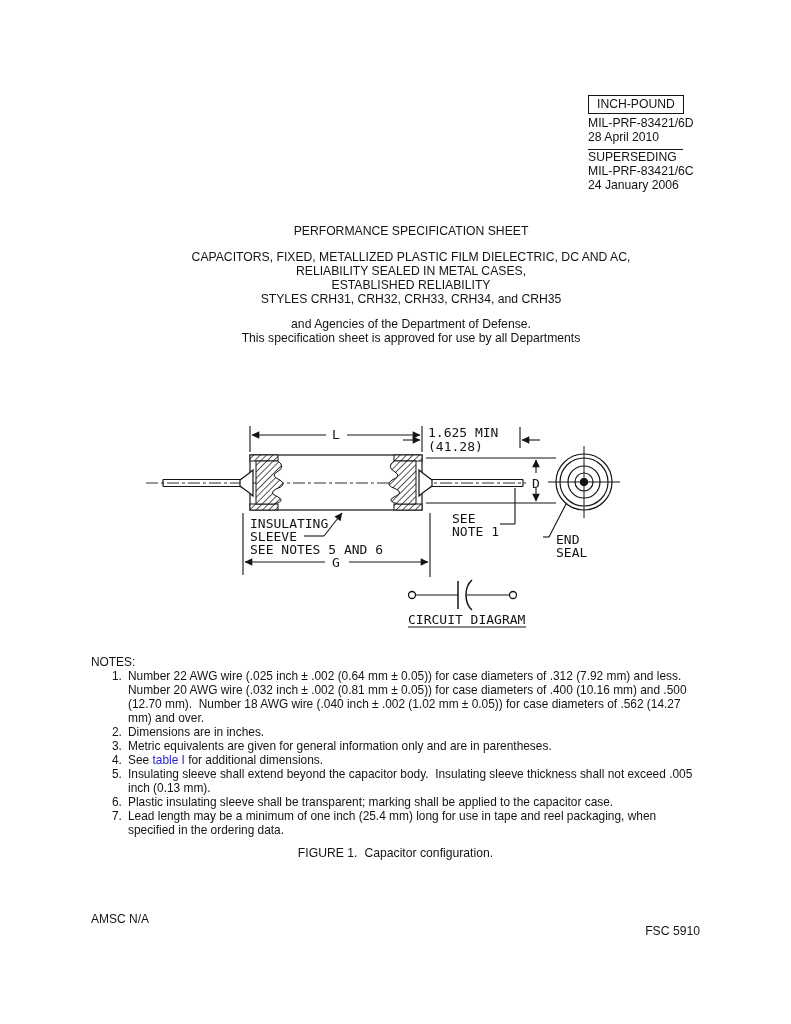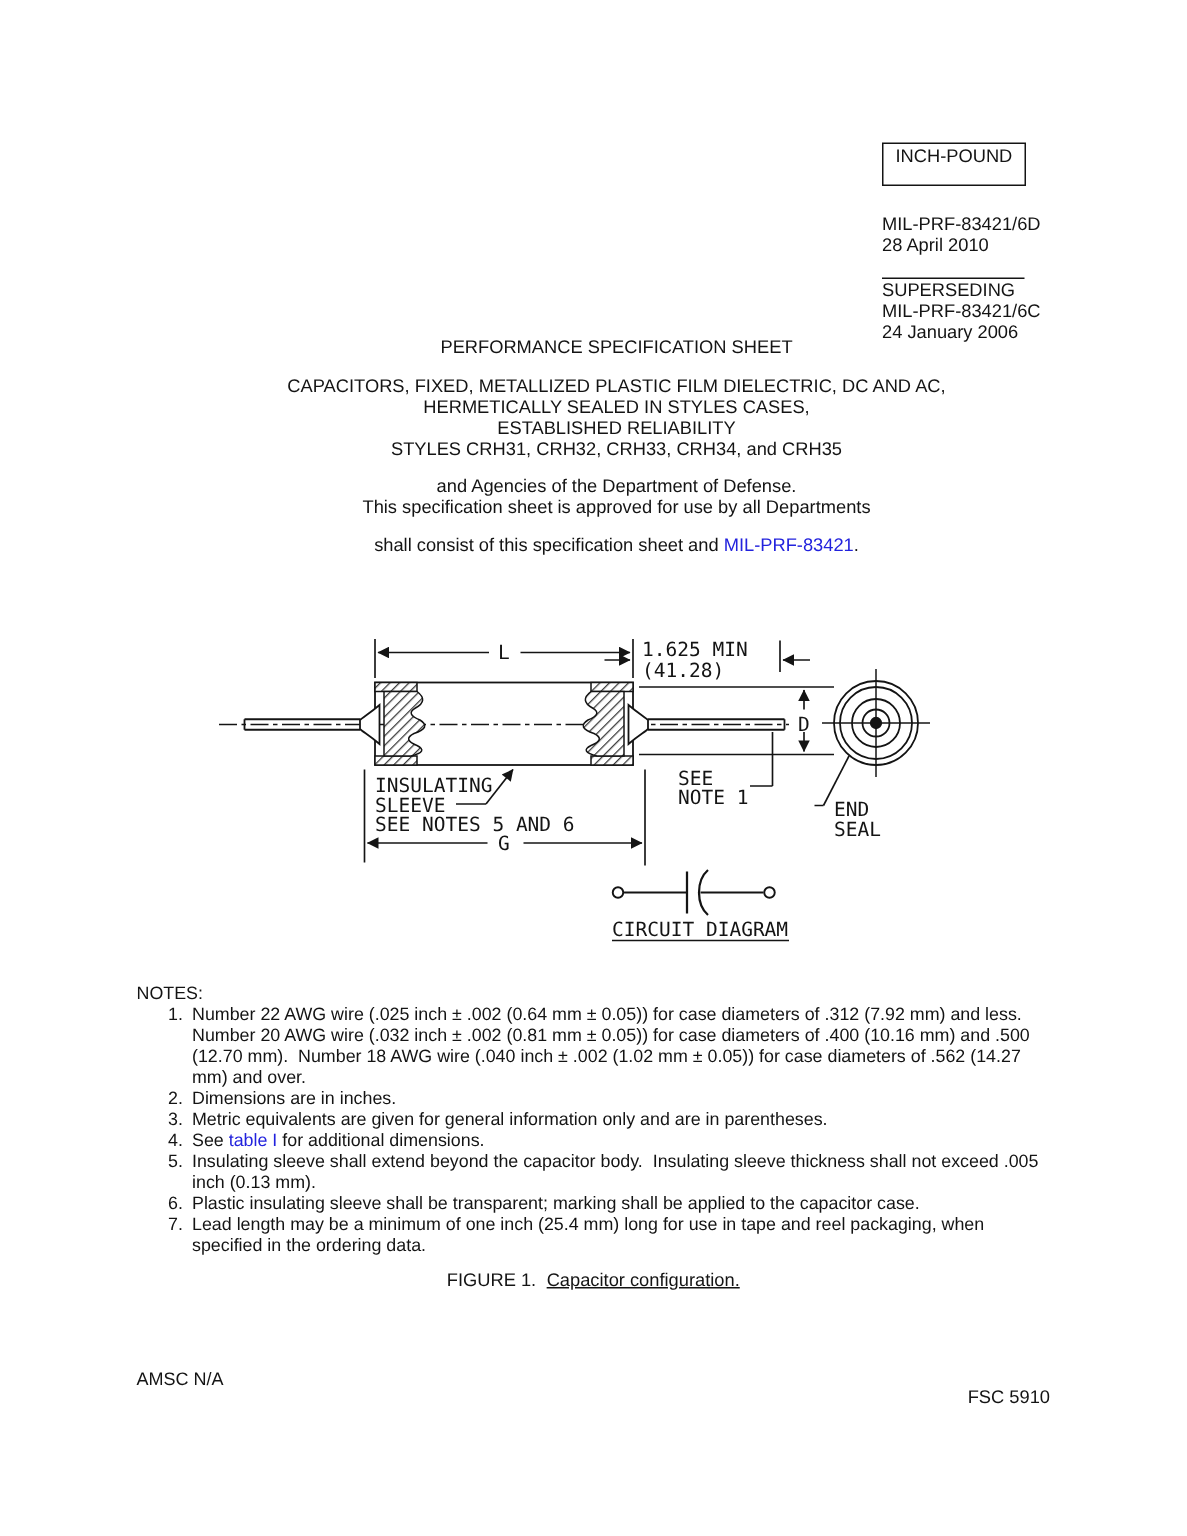--- a/index.html
+++ b/index.html
@@ -5,73 +5,72 @@
   html,body{margin:0;padding:0;}
   body{
     width:791px;height:1024px;position:relative;background:#ffffff;
     font-family:"Liberation Sans", sans-serif;color:#141414;
     -webkit-font-smoothing:antialiased;
   }
   .abs{position:absolute;}
   
   .hdr{left:588px;top:95px;font-size:12.2px;line-height:14px;}
   .hdr .boxed{
-    display:inline-block;border:1.4px solid #141414;padding:1px 8px 12px 8px;
-    margin-bottom:18px;font-size:12.2px;
+    display:inline-block;border:1.4px solid #141414;padding:1px 8px 2px 8px;
+    margin-bottom:2px;font-size:12.2px;
   }
-  .hdr .u{display:inline-block;border-bottom:1.2px solid #141414;min-width:95px;padding-bottom:15px;}
+  .hdr .u{display:inline-block;border-bottom:1.2px solid #141414;min-width:95px;padding-bottom:5px;}
   
   .cblock{left:101px;width:620px;text-align:center;font-size:12.2px;line-height:14px;}
   .t-head{top:224px;}
   .t-subject{top:250px;}
   .t-approval{top:317px;}
   .t-req{top:356px;}
   a.link{color:#2222dd;text-decoration:none;cursor:pointer;}
   
   .figwrap{left:120px;top:410px;width:560px;height:235px;}
   svg text{font-family:"DejaVu Sans Mono", monospace;font-size:13px;fill:#141414;}
   
   .notes{left:91px;top:655px;width:612px;font-size:11.9px;line-height:14px;}
   .note{position:relative;padding-left:37px;}
   .note .num{position:absolute;left:21px;}
   .ntext{white-space:pre-wrap;}
   
   .caption{left:0;top:846px;width:791px;text-align:center;font-size:12.2px;}
-  .caption .cap-title{text-decoration:underline;margin-left:7px;}
+  .caption .cap-title{margin-left:7px;}
   .footer-left{left:91px;top:912px;font-size:12px;}
   .footer-right{right:91px;top:924px;font-size:12.2px;}
 </style>
 </head>
 <body>
 
 <div class="abs hdr">
   <div><span class="boxed">INCH-POUND</span></div>
   <div>MIL-PRF-83421/6D</div>
   <div><span class="u">28 April 2010</span></div>
   <div>SUPERSEDING</div>
   <div>MIL-PRF-83421/6C</div>
   <div>24 January 2006</div>
 </div>
 
 <div class="abs cblock t-head">PERFORMANCE SPECIFICATION SHEET</div>
 
 <div class="abs cblock t-subject">
   <div>CAPACITORS, FIXED, METALLIZED PLASTIC FILM DIELECTRIC, DC AND AC,</div>
-  <div>HERMETICALLY SEALED IN STYLES CASES,</div>
+  <div>RELIABILITY SEALED IN METAL CASES,</div>
   <div>ESTABLISHED RELIABILITY</div>
   <div>STYLES CRH31, CRH32, CRH33, CRH34, and CRH35</div>
 </div>
 
 <div class="abs cblock t-approval">
   <div>and Agencies of the Department of Defense.</div>
   <div>This specification sheet is approved for use by all Departments</div>
 </div>
 
 <div class="abs cblock t-req">
-  <div><span>shall consist of this specification sheet and </span><a class="link">MIL-PRF-83421</a><span>.</span></div>
 </div>
 
 <div class="abs figwrap">
 <svg width="560" height="235" viewBox="0 0 560 235" xmlns="http://www.w3.org/2000/svg">
   <defs>
     <marker id="arr" viewBox="0 0 10 10" refX="9.5" refY="5" markerWidth="10" markerHeight="7" orient="auto">
       <path d="M0,0 L10,5 L0,10 Z" fill="#141414"></path>
     </marker>
     <pattern id="hatch" patternUnits="userSpaceOnUse" width="4.5" height="4.5" patternTransform="rotate(45)">
       <rect width="4.5" height="4.5" fill="#ffffff"></rect>

